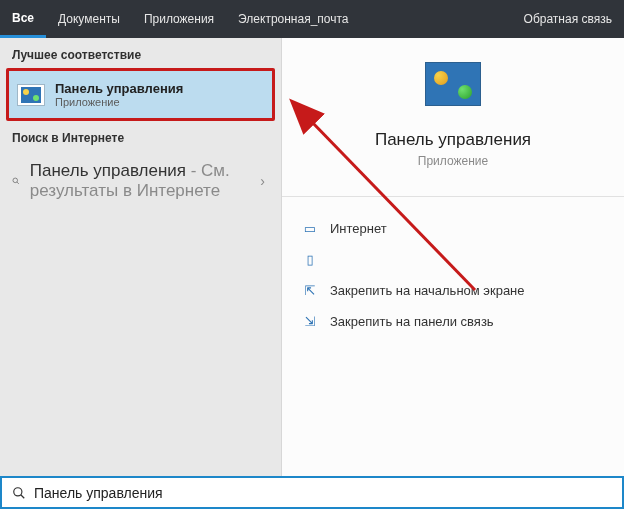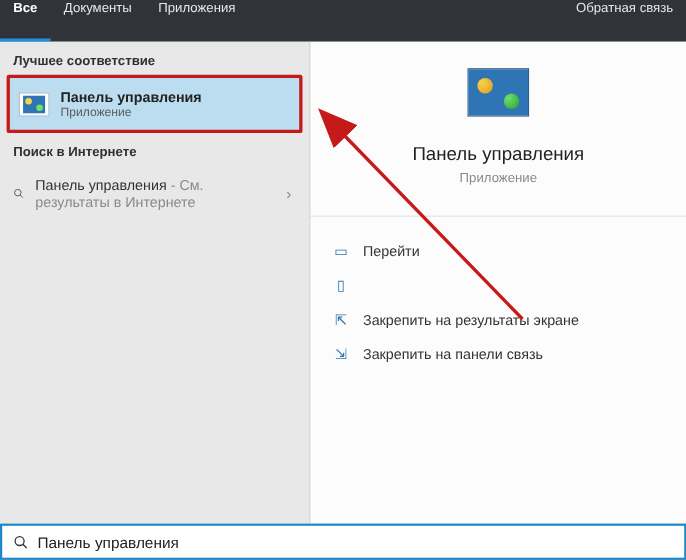--- a/index.html
+++ b/index.html
@@ -1,26 +1,26 @@
 <!DOCTYPE html>
 <html><head>
 <meta charset="utf-8">
 <style>
   * { margin: 0; padding: 0; box-sizing: border-box; font-family: "Segoe UI", Tahoma, sans-serif; }
   body { width: 624px; height: 509px; background: #fff; position: relative; overflow: hidden; }
 
   
   .topbar { height: 38px; background: #30343a; display: flex; align-items: stretch; color: #e6e6e6; font-size: 12px; }
-  .topbar .tab { padding: 0 12px; display: flex; align-items: flex-start; cursor: pointer; white-space: nowrap; }
+  .topbar .tab { padding: 0 12px; display: flex; align-items: center; cursor: pointer; white-space: nowrap; }
   .topbar .tab.active { border-bottom: 3px solid #268fd9; color: #fff; font-weight: 600; }
   .topbar .spacer { flex: 1; }
   .chev { margin-left: 4px; font-size: 9px; }
 
   
-  .main { display: flex; height: 438px; background: #bef264; }
+  .main { display: flex; height: 438px; background: #be185d; }
   .left-pane { width: 282px; background: #e8e8e8; border-right: 1px solid #d7d7d7; position: relative; }
   .right-pane { flex: 1; background: #fcfcfc; }
 
   .section-title { font-size: 12px; font-weight: 600; color: #303030; padding: 10px 12px 6px; }
 
   .best-match {
     margin: 0 6px;
     padding: 10px 8px;
     background: #bcdcef;
     border: 3px solid #c61a1a;
@@ -32,21 +32,21 @@
     width: 28px; height: 22px; background: #fff; border: 1px solid #9fb7c7;
     display:flex; align-items:center; justify-content:center;
   }
   .best-match .text .title { font-size: 13px; font-weight: 600; color: #222; }
   .best-match .text .sub { font-size: 11px; color: #5b5b5b; }
 
   .web-result {
     display: flex; align-items: center; gap: 10px;
     padding: 10px 12px; cursor: pointer; color: #333;
   }
-  .web-result .label { font-size: 13px; }
+  .web-result .label { font-size: 17px; }
   .web-result .label .muted { color: #8a8a8a; }
   .web-result .arrow { margin-left: auto; color: #8a8a8a; font-size: 14px; padding-right: 4px; }
 
   
   .detail-head { text-align: center; padding: 24px 16px 16px; }
   .detail-icon {
     width: 56px; height: 44px; margin: 0 auto 24px;
     background: linear-gradient(#2f74b5, #2f74b5);
     border: 1px solid #2b5f8f; position: relative;
   }
@@ -93,20 +93,23 @@
 <div class="topbar">
   <div class="tab active">
       <span>Все</span>
     </div>
   <div class="tab">
       <span>Документы</span>
     </div>
   <div class="tab">
       <span>Приложения</span>
     </div>
+  <div class="tab">
+      <span>Электронная_почта</span>
+    </div>
   <div class="spacer"></div>
   <div class="tab">
       <span>Обратная связь</span>
     </div>
 
 </div>
 
 <div class="main">
 
   <div class="left-pane">
@@ -139,28 +142,28 @@
   <div class="right-pane">
     <div class="detail-head">
       <div class="detail-icon"></div>
       <div class="detail-title">Панель управления</div>
       <div class="detail-sub">Приложение</div>
     </div>
     <div class="divider"></div>
     <div class="actions">
       <div class="action">
         <span class="ico blue">▭</span>
-        <span>Перейти</span>
+        <span>Интернет</span>
       </div>
       <div class="action">
         <span class="ico blue">▯</span>
       </div>
       <div class="action">
         <span class="ico blue">⇱</span>
-        <span>Закрепить на результаты экране</span>
+        <span>Закрепить на начальном экране</span>
       </div>
       <div class="action">
         <span class="ico blue">⇲</span>
         <span>Закрепить на панели связь</span>
       </div>
     </div>
   </div>
 </div>
 
 <div class="search-bar">

